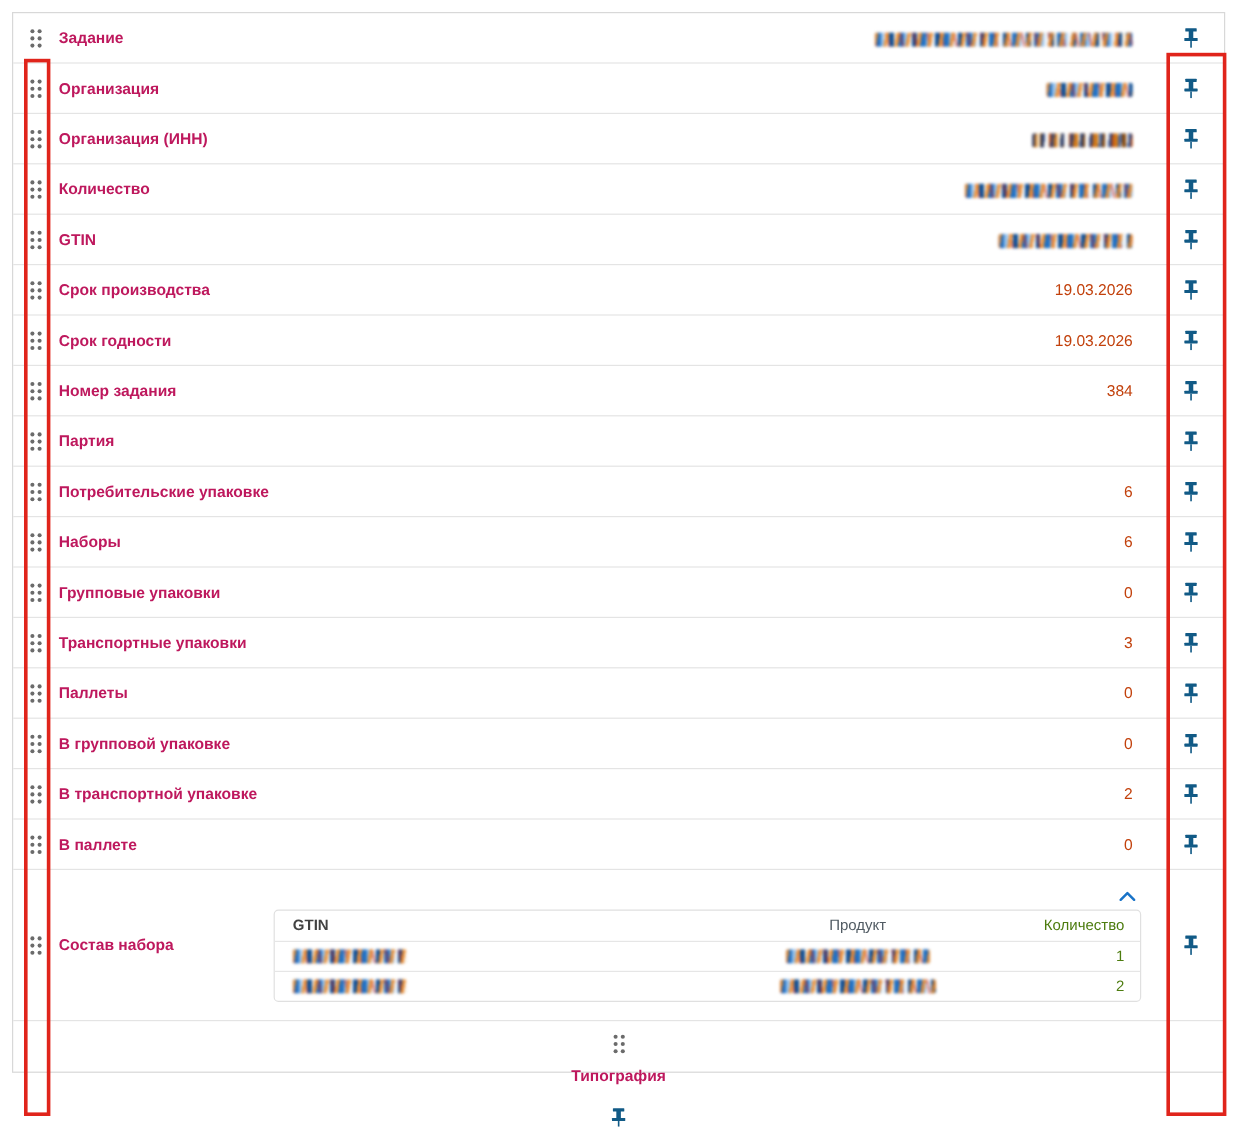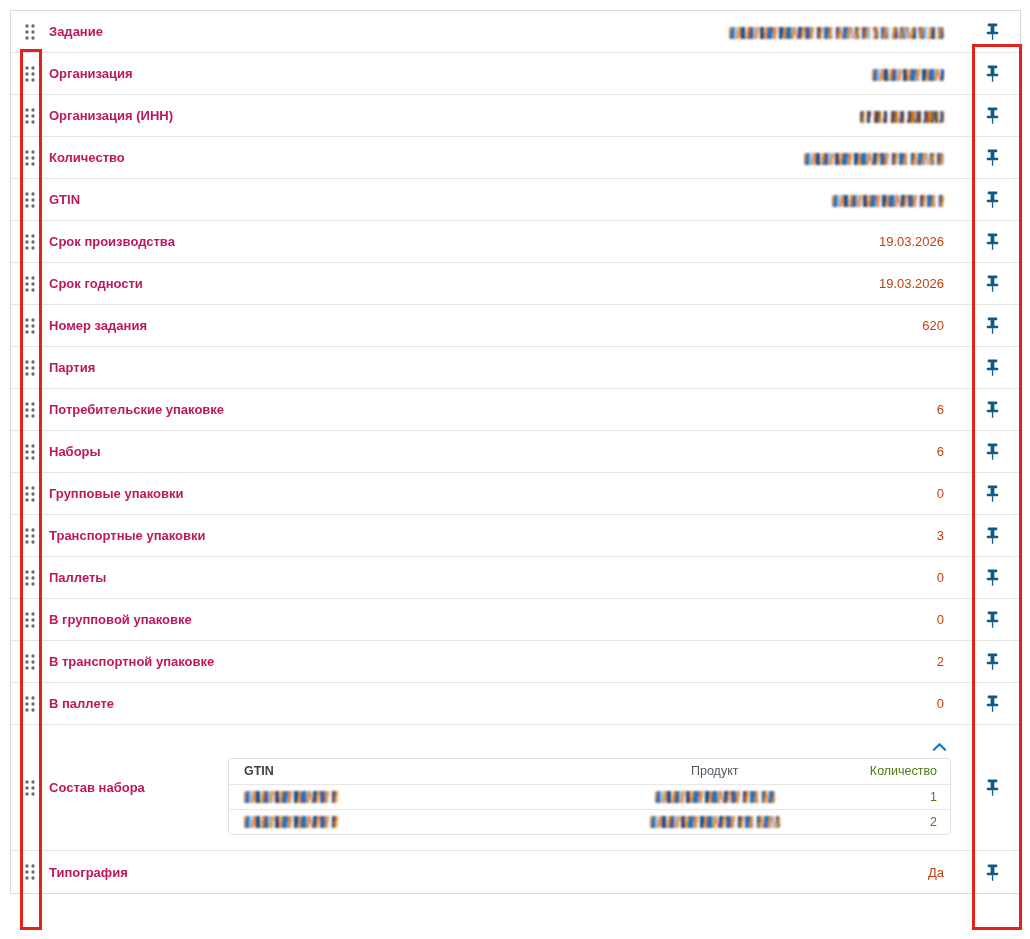--- a/index.html
+++ b/index.html
@@ -28,21 +28,21 @@
   .collapse-btn{align-self:flex-end;background:none;border:none;padding:2px 4px;margin:0 0 4px 0;
                 cursor:pointer;line-height:0;}
   .kit-table{border:1px solid #e0e0e0;border-radius:4px;overflow:hidden;background:#fff;}
   .kt-row{display:flex;align-items:center;height:25px;box-sizing:border-box;font-size:12.5px;}
   .kt-row + .kt-row{border-top:1px solid #e6e6e6;}
   .kt-gtin{flex:0 0 50%;padding-left:15px;box-sizing:border-box;text-align:left;}
   .kt-prod{flex:1;text-align:center;}
   .kt-qty{flex:0 0 110px;text-align:right;padding-right:13px;box-sizing:border-box;color:#4d7c0f;}
   .kt-head{color:#515b63;font-weight:500;}
   .kt-head .kt-gtin{font-weight:700;color:#424242;}
-  .row.last{border-bottom:none;}
+  .row.last{border-bottom:none;flex-direction:column;}
   
   .redact{display:inline-block;height:12px;vertical-align:middle;border-radius:2px;
     background:
       repeating-linear-gradient(100deg, rgba(222,139,57,.85) 0 3px, rgba(0,0,0,0) 3px 9px),
       repeating-linear-gradient(78deg, rgba(168,38,32,.5) 0 2px, rgba(0,0,0,0) 2px 11px),
       repeating-linear-gradient(90deg,#2f6eb0 0 5px,#9dc0e2 5px 8px,#eef3f8 8px 12px,#1d4f86 12px 16px,#f6efe4 16px 19px);
     filter:blur(1.2px) saturate(1.25);}
   .redact.warm{background:
       repeating-linear-gradient(95deg, rgba(34,64,120,.75) 0 3px, rgba(0,0,0,0) 3px 8px),
       repeating-linear-gradient(90deg,#c07a2e 0 4px,#efe3cf 4px 7px,#7a4a1c 7px 10px,#f4f4f4 10px 14px,#b3541e 14px 17px);}
@@ -254,21 +254,21 @@
               <circle cx="3" cy="3" r="1.7"></circle>
               <circle cx="9" cy="3" r="1.7"></circle>
               <circle cx="3" cy="9" r="1.7"></circle>
               <circle cx="9" cy="9" r="1.7"></circle>
               <circle cx="3" cy="15" r="1.7"></circle>
               <circle cx="9" cy="15" r="1.7"></circle>
             </g>
           </svg>
         </span>
       <span class="cell-label">Номер задания</span>
-      <span class="cell-value">620</span>
+      <span class="cell-value">384</span>
       <span class="cell-pin">
           <button class="pin-btn"><svg width="19" height="21" viewBox="0 0 24 24">
               <g fill="#115a86">
                 <rect x="6" y="2" width="12" height="3.4" rx="0.6"></rect>
                 <rect x="9.6" y="4.4" width="4.8" height="8.6"></rect>
                 <rect x="5" y="12.2" width="14" height="3.2" rx="0.6"></rect>
                 <rect x="11.2" y="15.4" width="1.7" height="7"></rect>
               </g>
             </svg></button>
         </span>
@@ -574,21 +574,20 @@
               <circle cx="3" cy="3" r="1.7"></circle>
               <circle cx="9" cy="3" r="1.7"></circle>
               <circle cx="3" cy="9" r="1.7"></circle>
               <circle cx="9" cy="9" r="1.7"></circle>
               <circle cx="3" cy="15" r="1.7"></circle>
               <circle cx="9" cy="15" r="1.7"></circle>
             </g>
           </svg>
         </span>
       <span class="cell-label">Типография</span>
-      <span class="cell-value">Да</span>
       <span class="cell-pin">
           <button class="pin-btn"><svg width="19" height="21" viewBox="0 0 24 24">
               <g fill="#115a86">
                 <rect x="6" y="2" width="12" height="3.4" rx="0.6"></rect>
                 <rect x="9.6" y="4.4" width="4.8" height="8.6"></rect>
                 <rect x="5" y="12.2" width="14" height="3.2" rx="0.6"></rect>
                 <rect x="11.2" y="15.4" width="1.7" height="7"></rect>
               </g>
             </svg></button>
         </span>

